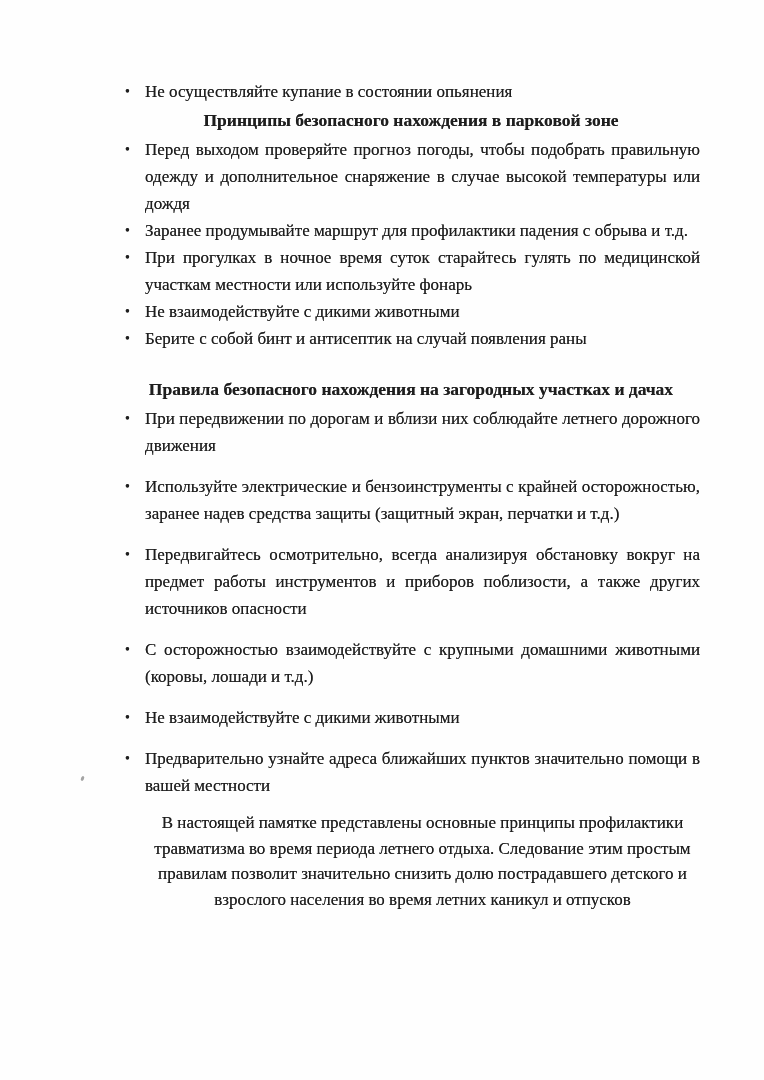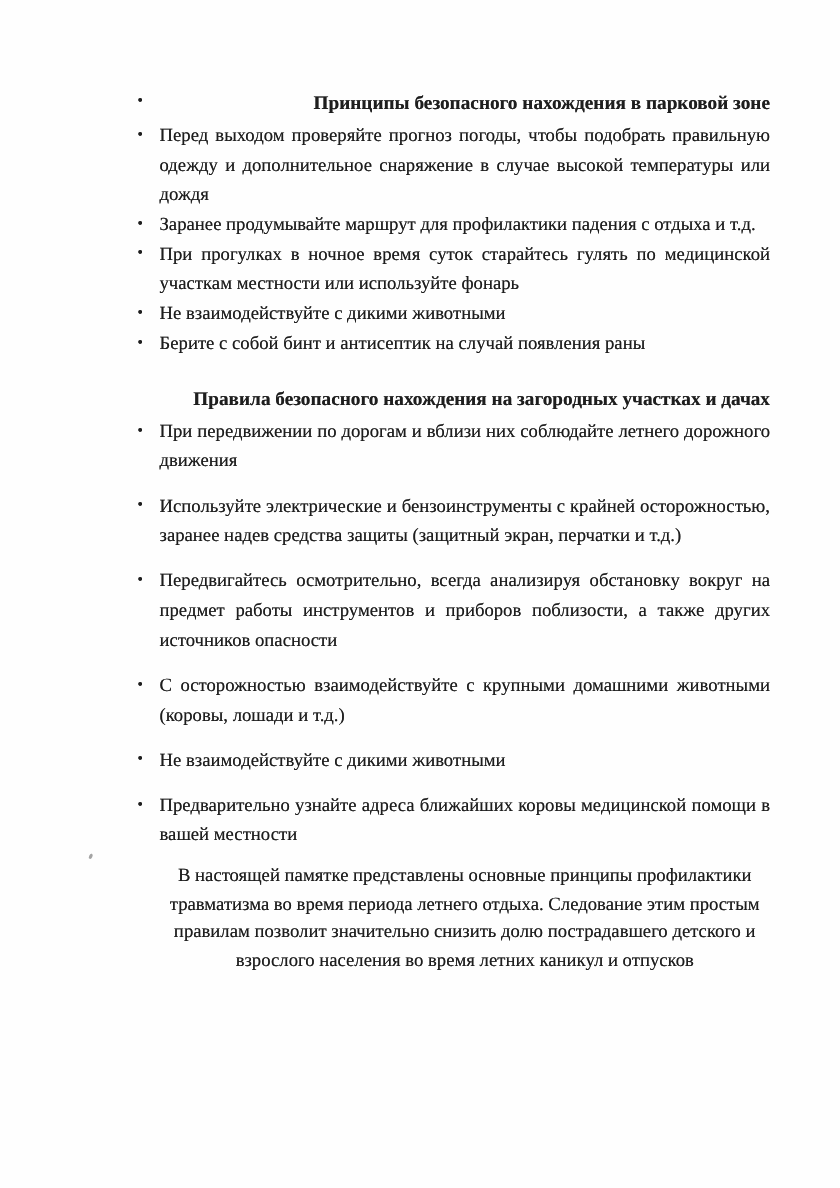--- a/index.html
+++ b/index.html
@@ -42,21 +42,21 @@
     left: 3px;
     top: 0;
     font-size: 14px;
     line-height: 27px;
   }
   .doc-heading {
     margin: 2px 0 2px 0;
     font-size: 17.5px;
     line-height: 27px;
     font-weight: bold;
-    text-align: right;
+    text-align: center;
   }
   .doc-heading.second {
     margin-top: 24px;
   }
   ul.blist.spaced li {
     margin-bottom: 14px;
   }
   ul.blist.spaced li:last-child {
     margin-bottom: 0;
   }
@@ -82,33 +82,34 @@
 <body>
 
 <div class="page">
   <div class="scan-speck"></div>
 
   <div class="content">
 
     <ul class="blist">
       <li>
         <span class="bullet">•</span>
+        <span>Не осуществляйте купание в состоянии опьянения</span>
       </li>
     </ul>
 
     <p class="doc-heading">Принципы безопасного нахождения в парковой зоне</p>
 
     <ul class="blist">
       <li>
         <span class="bullet">•</span>
         <span>Перед выходом проверяйте прогноз погоды, чтобы подобрать правильную одежду и дополнительное снаряжение в случае высокой температуры или дождя</span>
       </li>
       <li>
         <span class="bullet">•</span>
-        <span>Заранее продумывайте маршрут для профилактики падения с отдыха и т.д.</span>
+        <span>Заранее продумывайте маршрут для профилактики падения с обрыва и т.д.</span>
       </li>
       <li>
         <span class="bullet">•</span>
         <span>При прогулках в ночное время суток старайтесь гулять по медицинской участкам местности или используйте фонарь</span>
       </li>
       <li>
         <span class="bullet">•</span>
         <span>Не взаимодействуйте с дикими животными</span>
       </li>
       <li>
@@ -135,20 +136,20 @@
       <li>
         <span class="bullet">•</span>
         <span>С осторожностью взаимодействуйте с крупными домашними животными (коровы, лошади и т.д.)</span>
       </li>
       <li>
         <span class="bullet">•</span>
         <span>Не взаимодействуйте с дикими животными</span>
       </li>
       <li>
         <span class="bullet">•</span>
-        <span>Предварительно узнайте адреса ближайших коровы медицинской помощи в вашей местности</span>
+        <span>Предварительно узнайте адреса ближайших пунктов значительно помощи в вашей местности</span>
       </li>
     </ul>
 
     <p class="closing">В настоящей памятке представлены основные принципы профилактики травматизма во время периода летнего отдыха. Следование этим простым правилам позволит значительно снизить долю пострадавшего детского и взрослого населения во время летних каникул и отпусков</p>
 
   </div>
 </div>
 
 </body></html>

